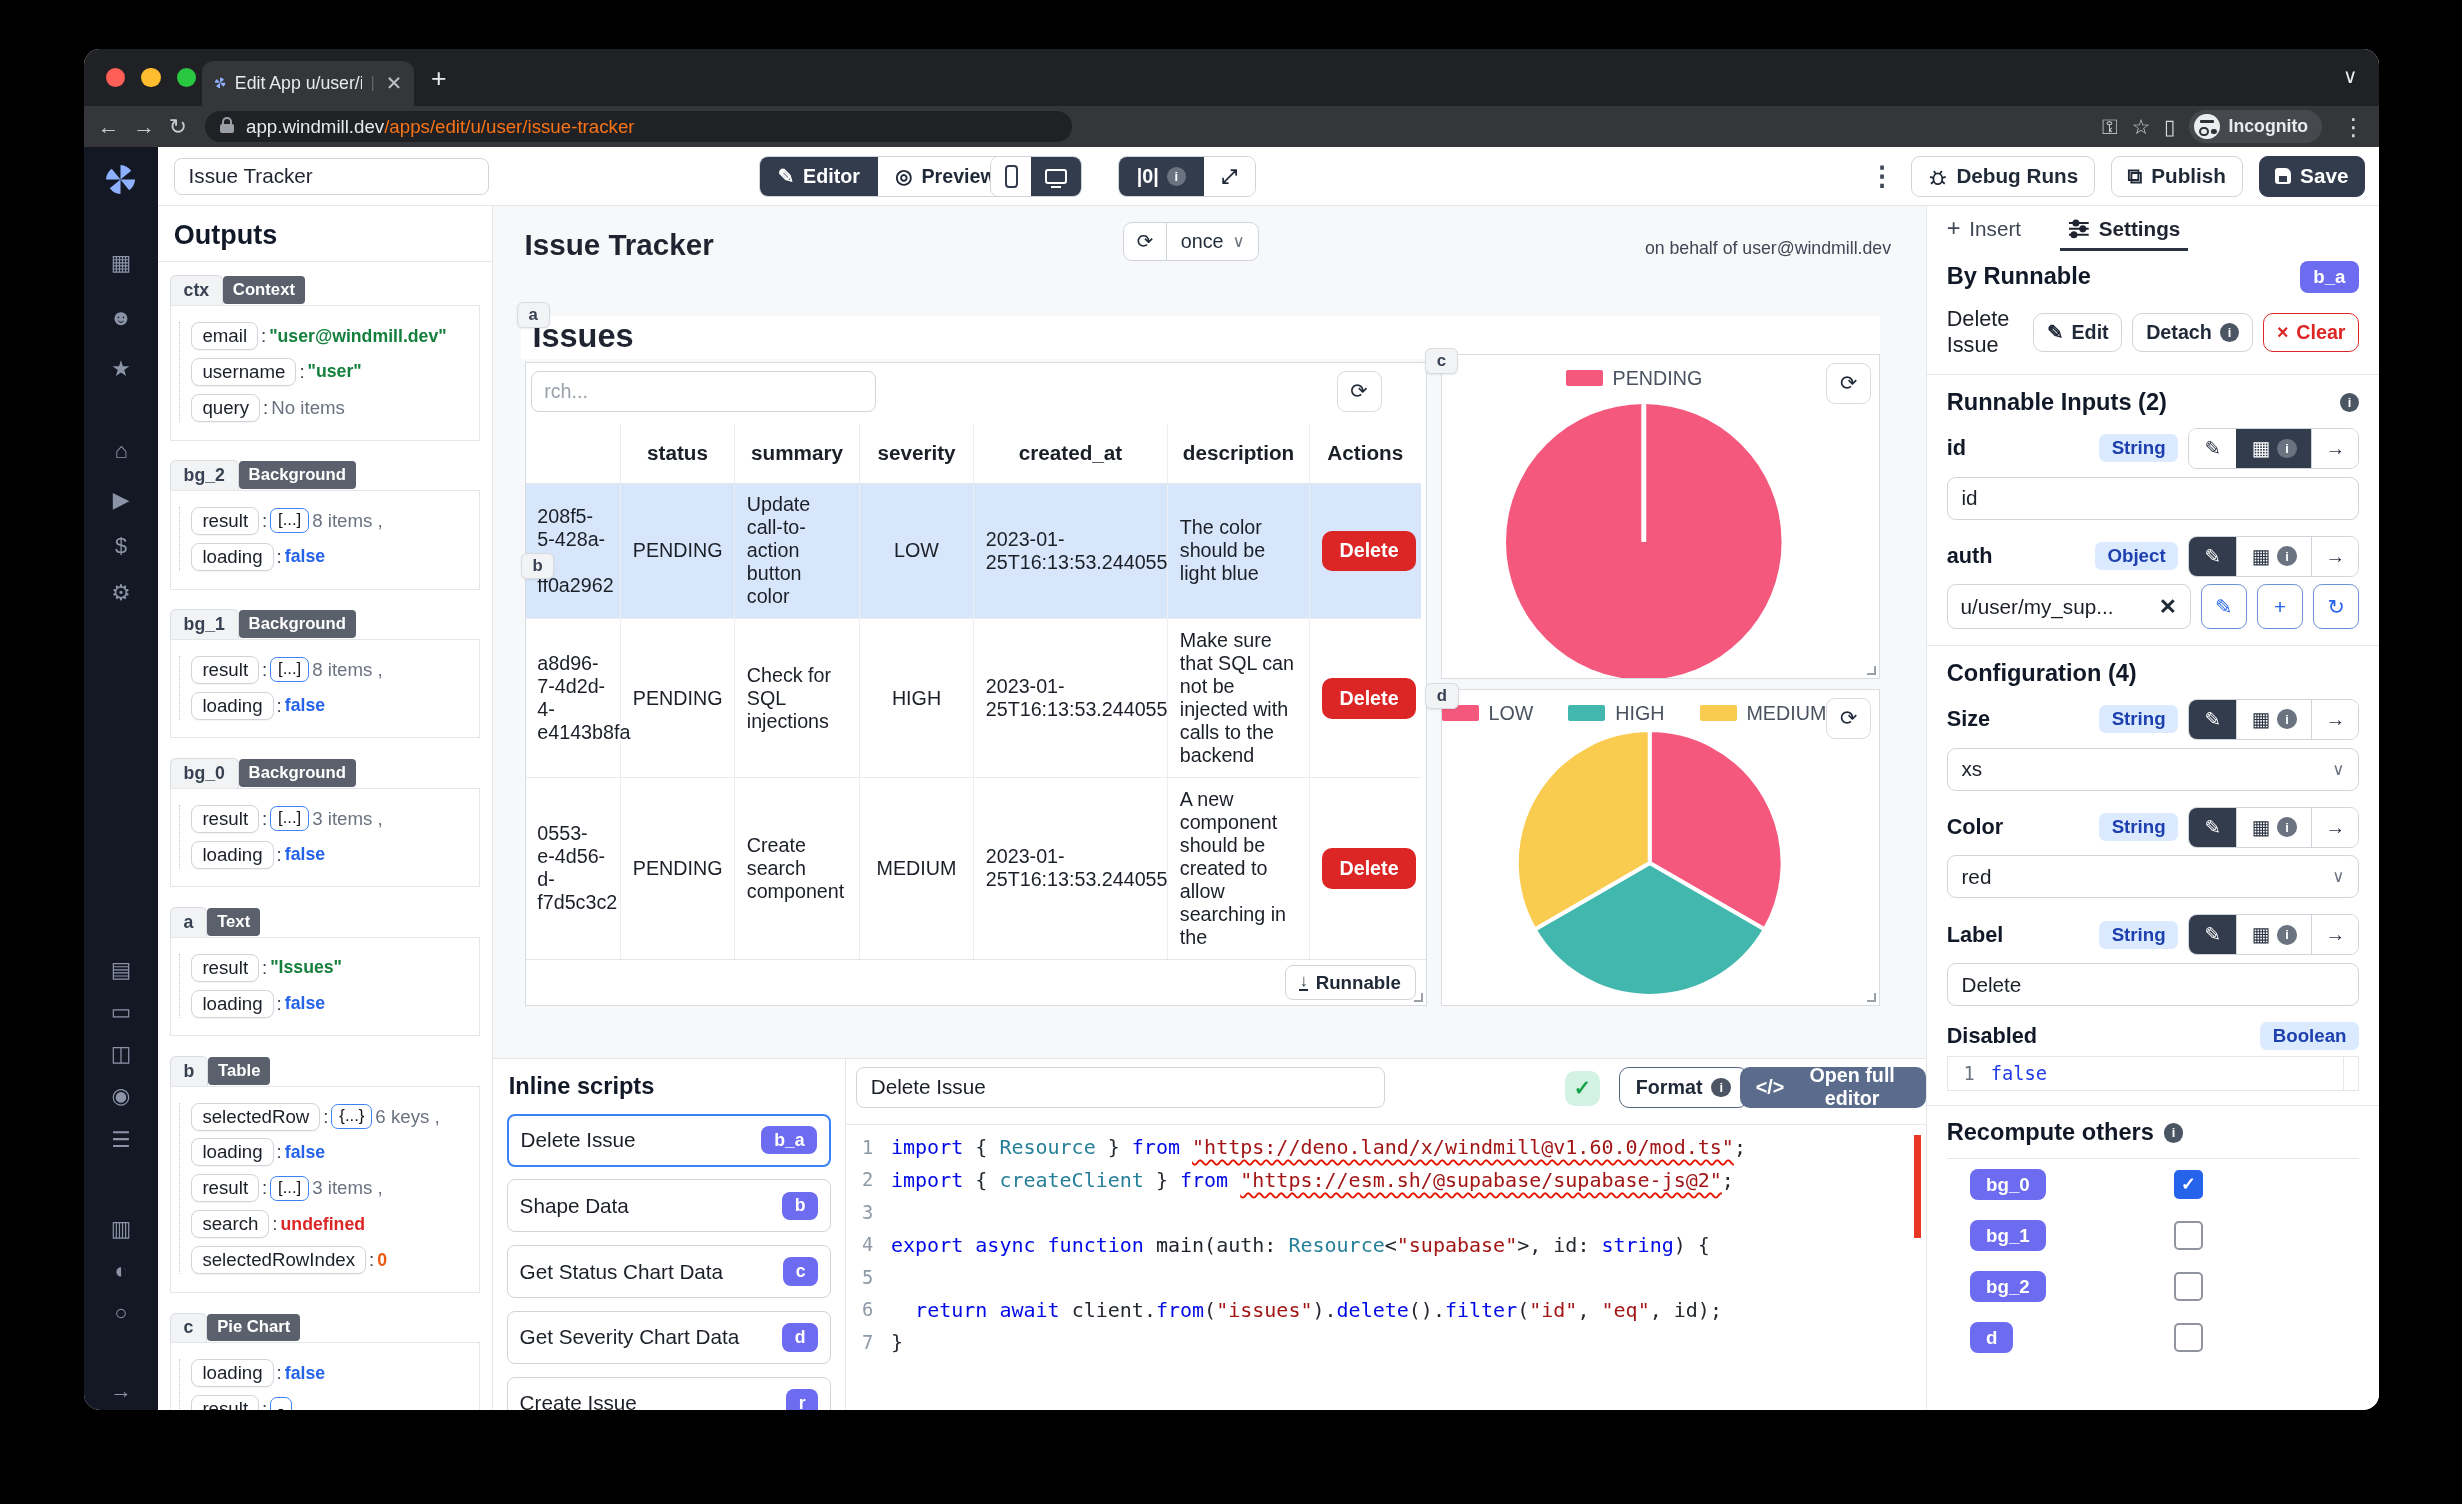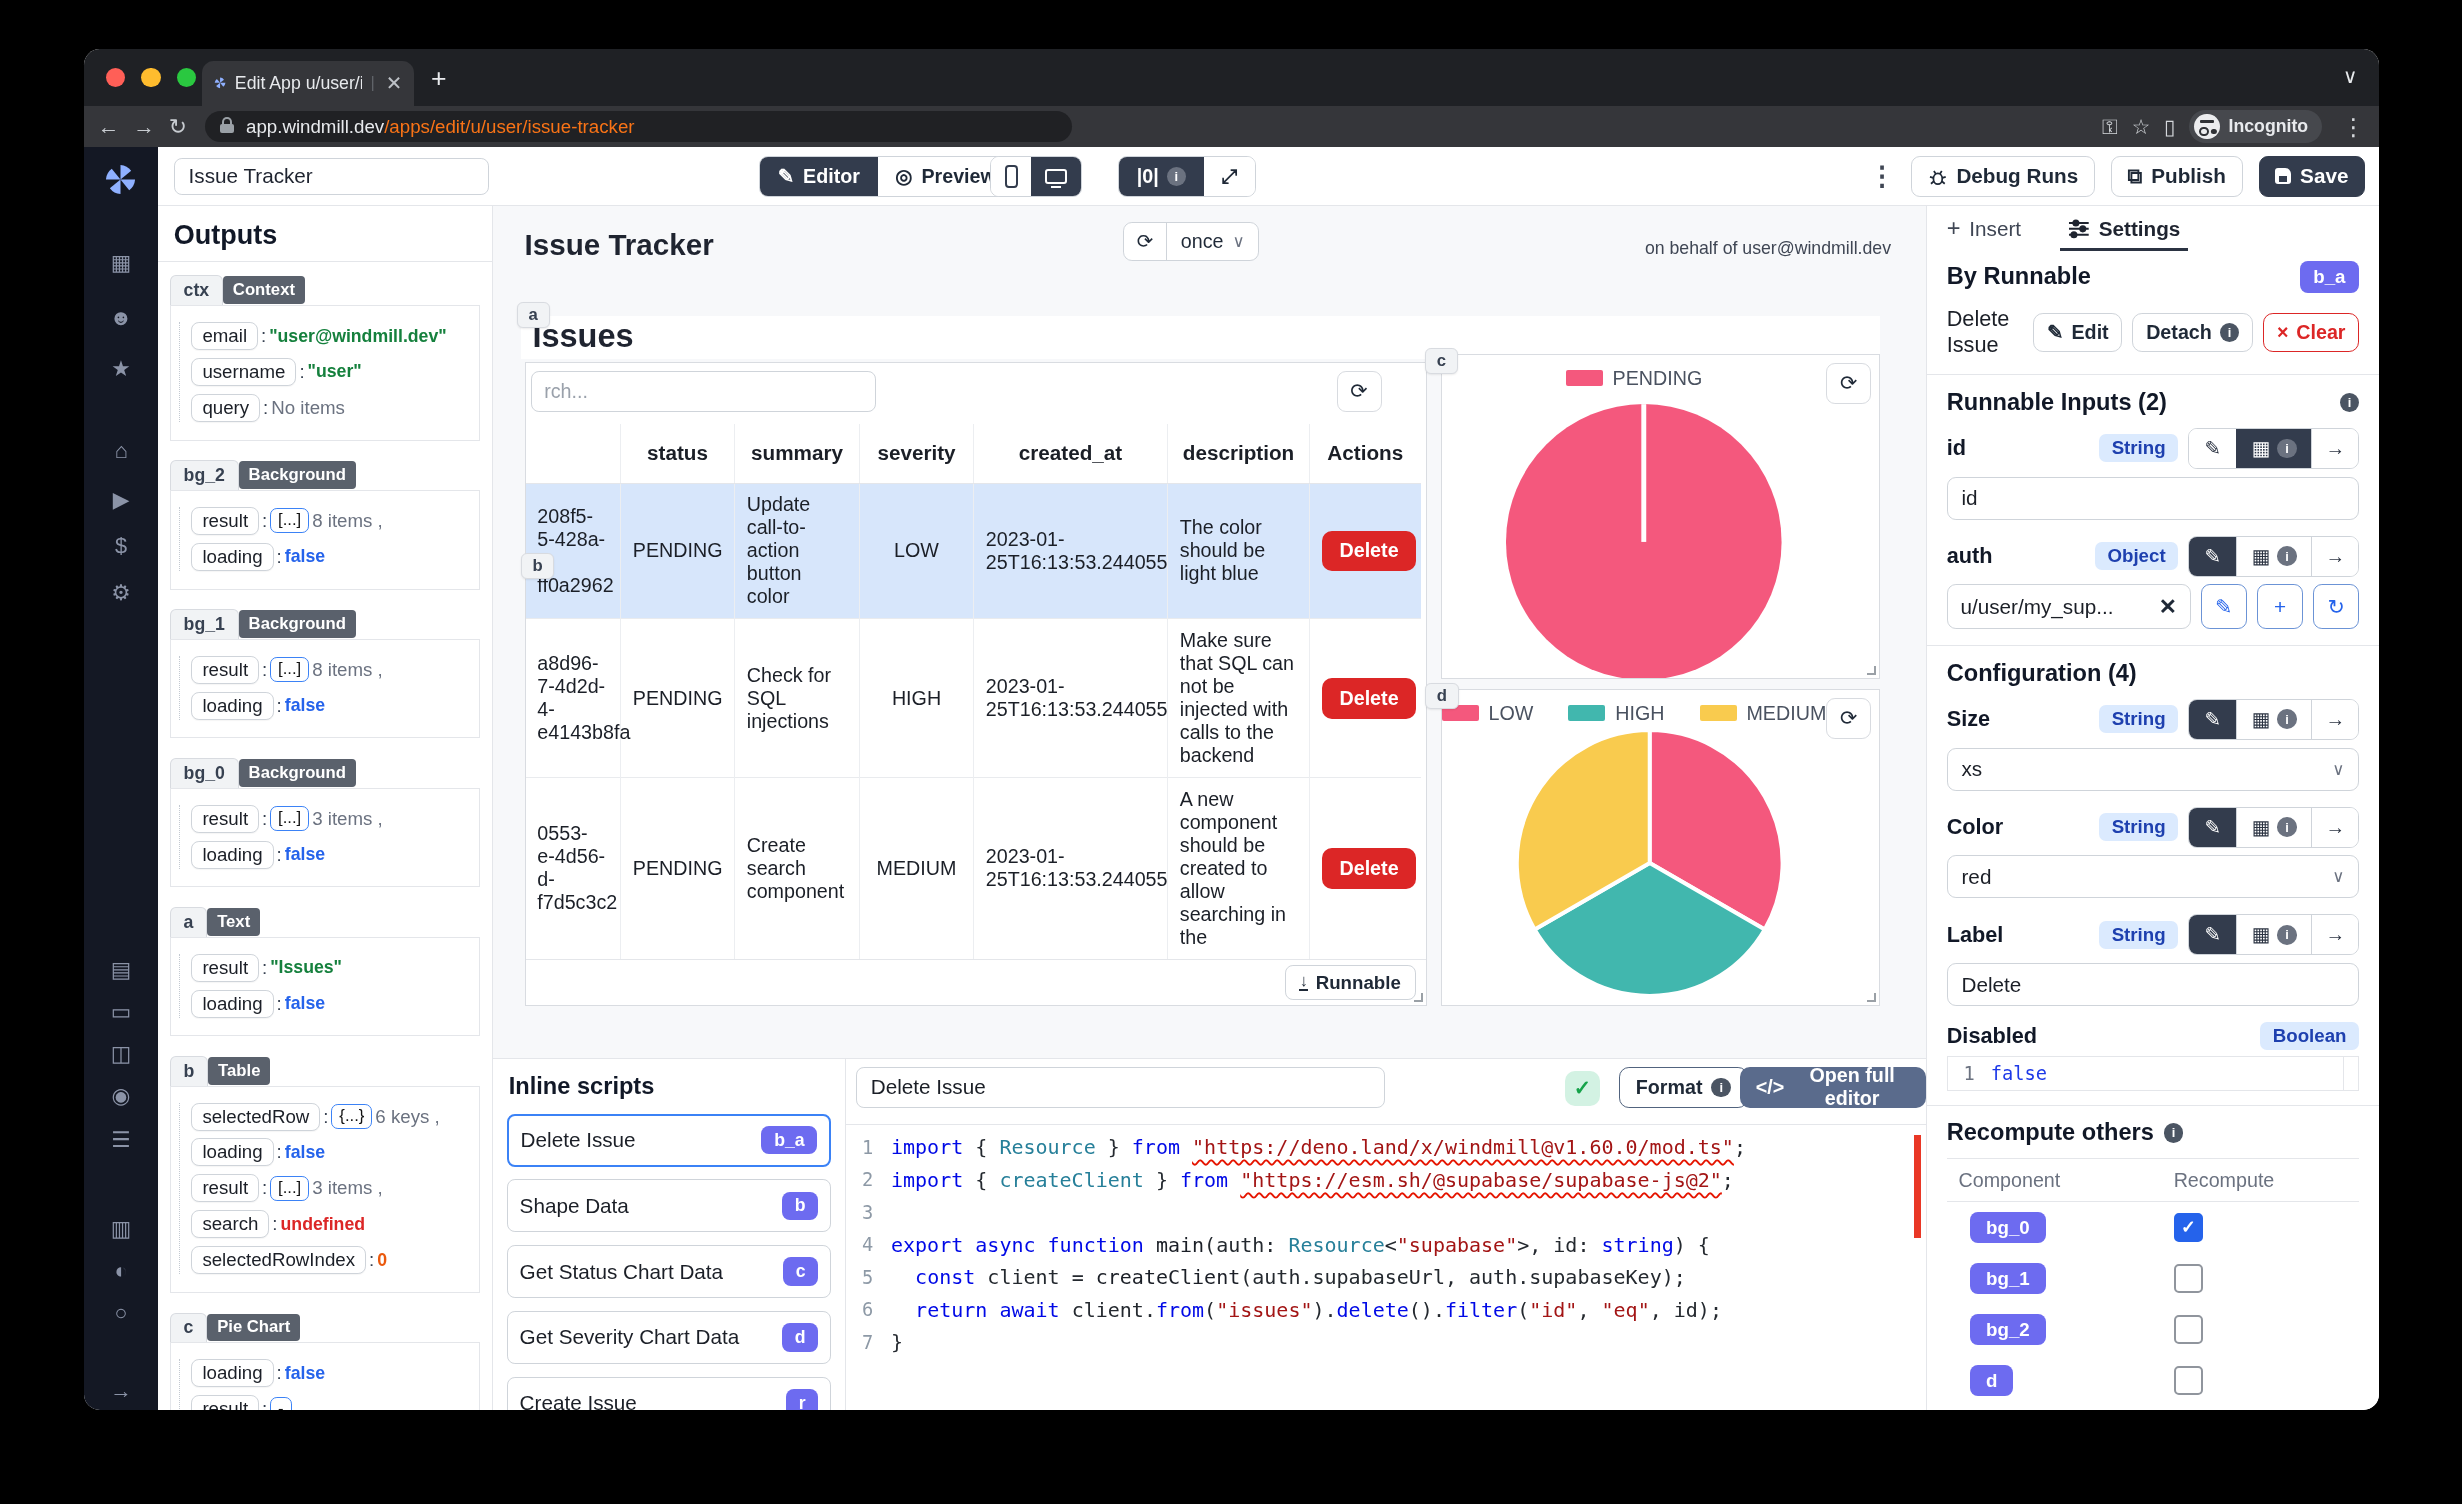--- a/index.html
+++ b/index.html
@@ -662,21 +662,21 @@
               <button class="fullbtn">
                   <span>&lt;/&gt;</span>
                   <span>Open full editor</span>
                 </button>
               <div class="codewrap" id="codewrap">
                 <span class="redmark"></span>
               <div class="cline"><span class="cnum">1</span><span class="ccode"><span class="tk-kw">import</span><span class="tk-pl"> { </span><span class="tk-ty">Resource</span><span class="tk-pl"> } </span><span class="tk-kw">from</span><span class="tk-pl"> </span><span class="tk-str sq">"https://deno.land/x/windmill@v1.60.0/mod.ts"</span><span class="tk-pl">;</span></span></div>
                   <div class="cline"><span class="cnum">2</span><span class="ccode"><span class="tk-kw">import</span><span class="tk-pl"> { </span><span class="tk-ty">createClient</span><span class="tk-pl"> } </span><span class="tk-kw">from</span><span class="tk-pl"> </span><span class="tk-str sq">"https://esm.sh/@supabase/supabase-js@2"</span><span class="tk-pl">;</span></span></div>
                   <div class="cline"><span class="cnum">3</span><span class="ccode"></span></div>
                   <div class="cline"><span class="cnum">4</span><span class="ccode"><span class="tk-kw">export</span><span class="tk-pl"> </span><span class="tk-kw">async</span><span class="tk-pl"> </span><span class="tk-kw">function</span><span class="tk-pl"> </span><span class="tk-fn">main</span><span class="tk-pl">(auth: </span><span class="tk-ty">Resource</span><span class="tk-pl">&lt;</span><span class="tk-str">"supabase"</span><span class="tk-pl">&gt;, id: </span><span class="tk-kw">string</span><span class="tk-pl">) {</span></span></div>
-                  <div class="cline"><span class="cnum">5</span><span class="ccode"><span class="tk-pl">  </span><span class="tk-kw">const</span><span class="tk-pl"> client = </span><span class="tk-fn">createClient</span><span class="tk-pl">(auth.supabaseUrl, auth.supabaseKey);</span></span></div>
+                  <div class="cline"><span class="cnum">5</span></div>
                   <div class="cline"><span class="cnum">6</span><span class="ccode"><span class="tk-pl">  </span><span class="tk-kw">return</span><span class="tk-pl"> </span><span class="tk-kw">await</span><span class="tk-pl"> client.</span><span class="tk-kw">from</span><span class="tk-pl">(</span><span class="tk-str">"issues"</span><span class="tk-pl">).</span><span class="tk-kw">delete</span><span class="tk-pl">().</span><span class="tk-kw">filter</span><span class="tk-pl">(</span><span class="tk-str">"id"</span><span class="tk-pl">, </span><span class="tk-str">"eq"</span><span class="tk-pl">, id);</span></span></div>
                   <div class="cline"><span class="cnum">7</span><span class="ccode"><span class="tk-pl">}</span></span></div>
                 </div>
             </div>
           </div>
         </div>
 
         <div class="settings">
           <div class="stabs">
             <span class="stab">
@@ -854,24 +854,20 @@
           </div>
 
           <div class="sdiv"></div>
 
           <div class="sechead">
               <span>Recompute others</span>
               <i class="idot" style="margin-left:9.9px">i</i>
             </div>
 
           <div class="rtable">
-            <div class="rhead">
-              <span class="rc1">Component</span>
-              <span actable="false">Recompute</span>
-            </div>
             <div id="rrows">
                 <div class="rrow">
                   <span class="rc1"><span class="rchip">bg_0</span></span>
                   <span class="cb on">✓</span>
                 </div>
                 <div class="rrow">
                   <span class="rc1"><span class="rchip">bg_1</span></span>
                   <span class="cb"></span>
                 </div>
                 <div class="rrow">

